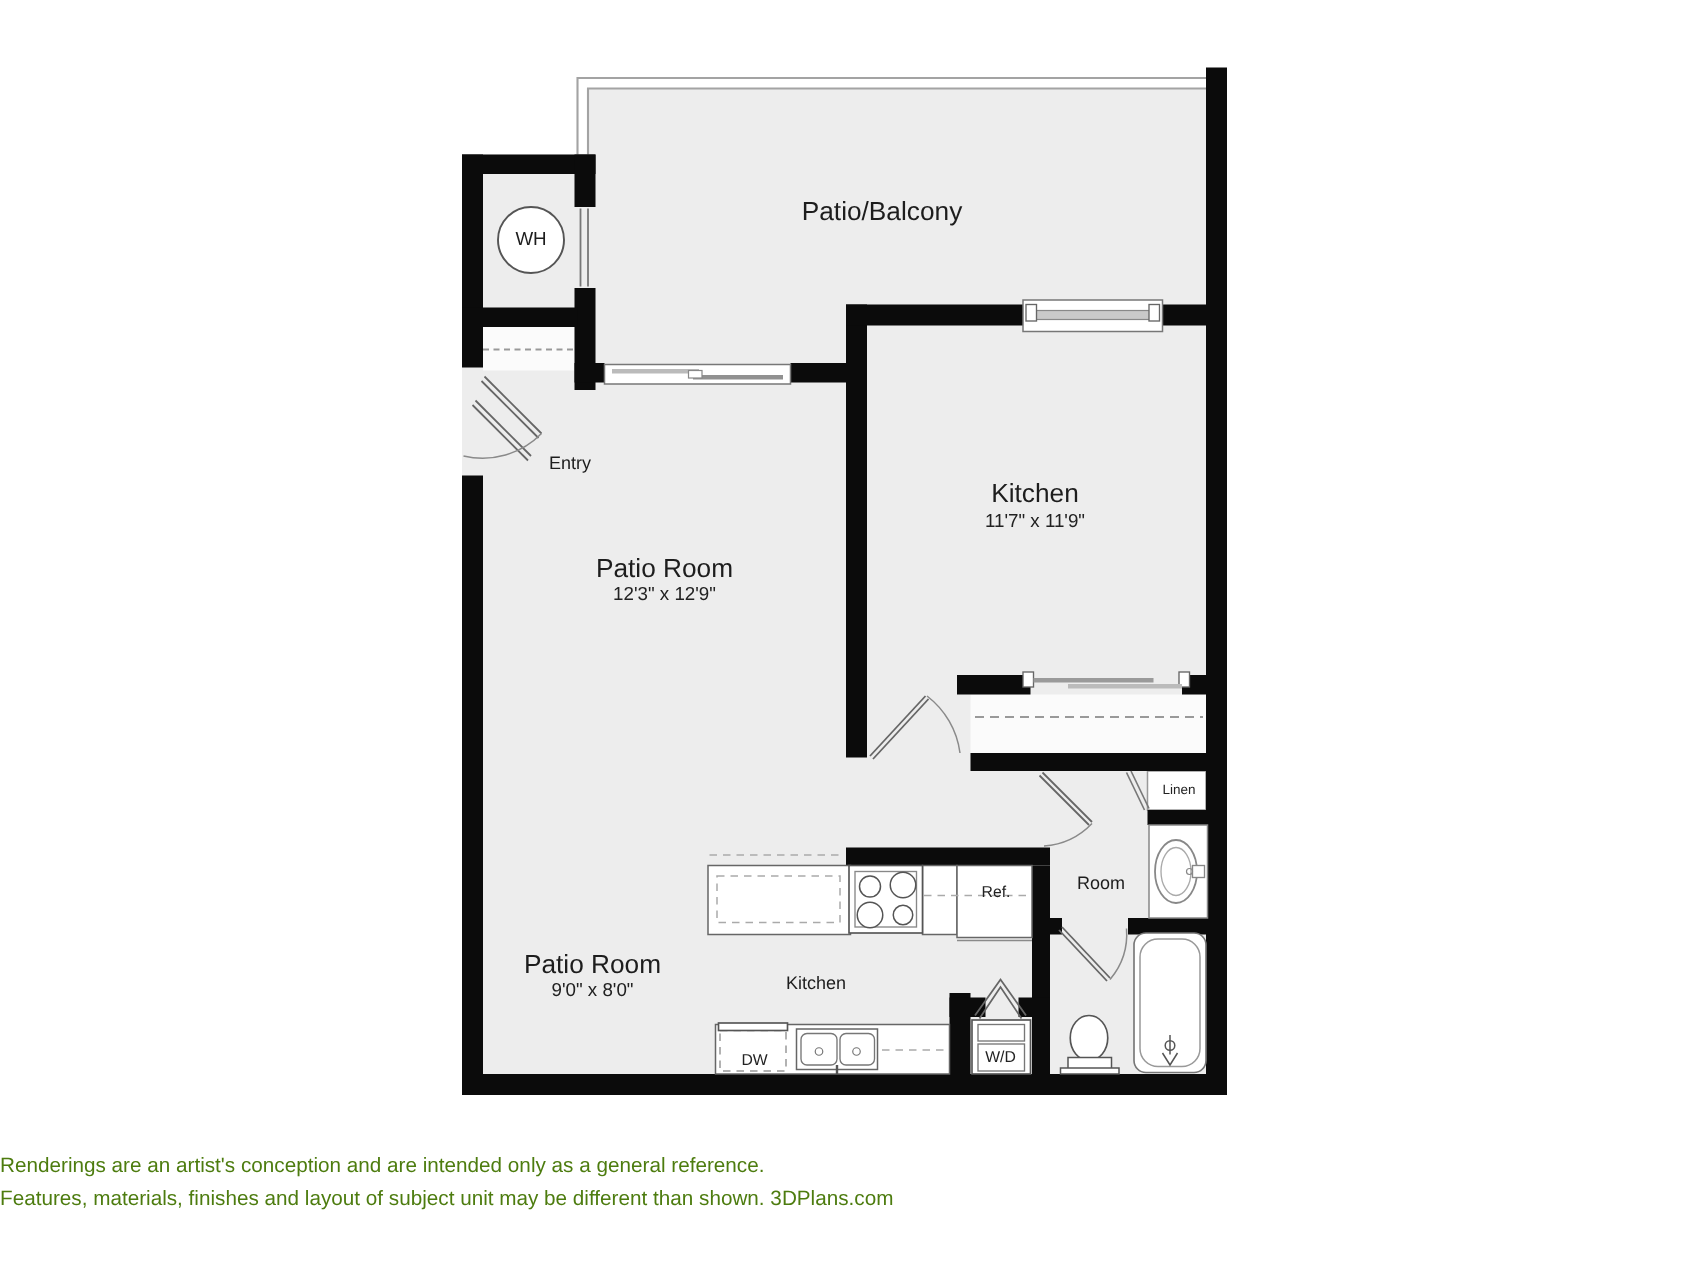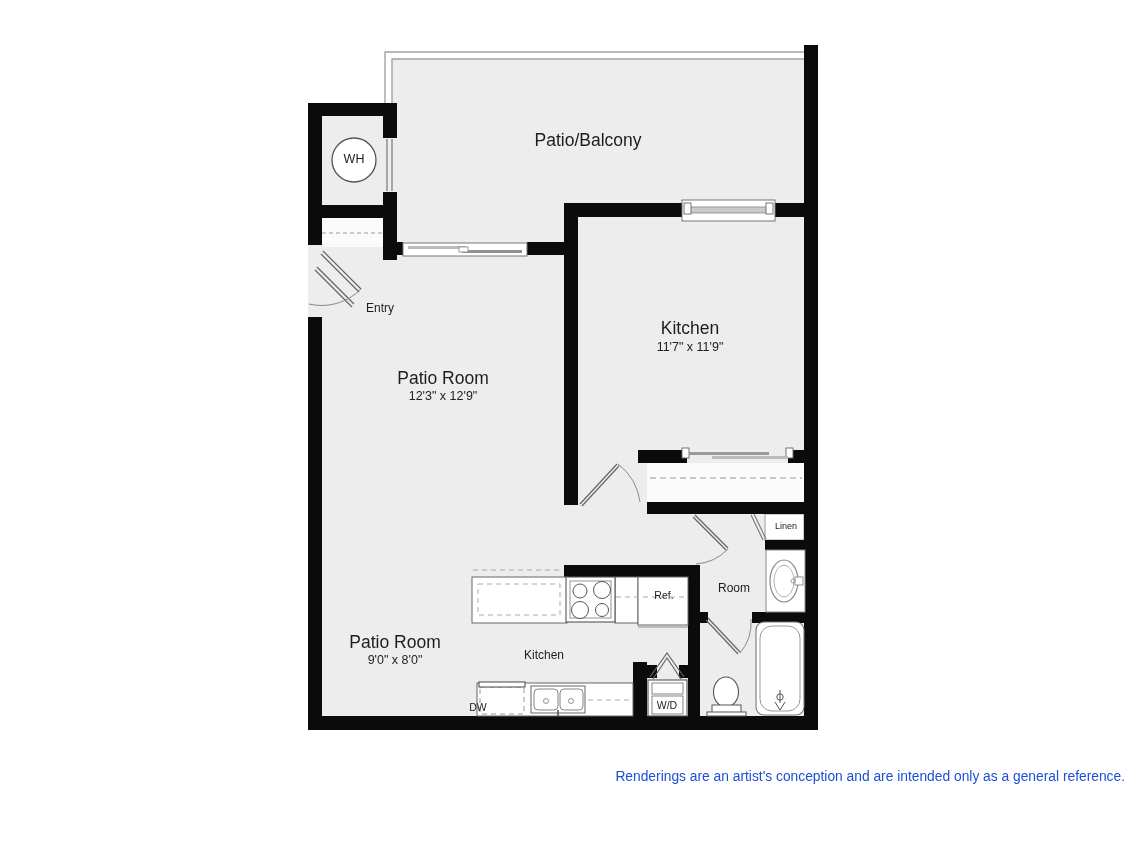--- a/index.html
+++ b/index.html
@@ -12,22 +12,22 @@
     position:absolute;transform:translate(-50%,-50%);
     white-space:nowrap;color:#1d1d1d;line-height:1.1;text-align:right;
   }
   .room-lg{font-size:17.5px;}
   .room-md{font-size:12px;}
   .dims{font-size:12.5px;color:#222;}
   .fix{font-size:10.5px;color:#222;}
   .fix-xs{font-size:9px;color:#222;}
   .wh-t{font-size:12.5px;}
   .disclaimer{
-    position:absolute;left:0;top:766px;width:1125px;text-align:right;
-    color:#1d4ed8;font-size:13.8px;line-height:22px;
+    position:absolute;left:0;top:766px;width:1125px;text-align:left;
+    color:#4d7c0f;font-size:13.8px;line-height:22px;
   }
 </style>
 </head>
 <body>
 
 <div class="canvas">
 
 <svg class="plan-svg" width="1125" height="844" viewBox="0 0 1125 844">
 
   <g>
@@ -214,20 +214,21 @@
 <div class="lbl room-lg" style="left:690px;top:329px">Kitchen</div>
 <div class="lbl dims" style="left:690px;top:348px">11'7" x 11'9"</div>
 <div class="lbl room-lg" style="left:443px;top:379px">Patio Room</div>
 <div class="lbl dims" style="left:443px;top:397px">12'3" x 12'9"</div>
 <div class="lbl room-lg" style="left:395px;top:643px">Patio Room</div>
 <div class="lbl dims" style="left:395px;top:661px">9'0" x 8'0"</div>
 <div class="lbl room-md" style="left:544px;top:656px">Kitchen</div>
 <div class="lbl room-md" style="left:734px;top:589px">Room</div>
 <div class="lbl fix-xs" style="left:786px;top:527px">Linen</div>
 <div class="lbl fix" style="left:664px;top:596px">Ref.</div>
-<div class="lbl fix" style="left:478px;top:708px">DW</div>
+<div class="lbl fix" style="left:503px;top:708px">DW</div>
 <div class="lbl fix" style="left:667px;top:706px">W/D</div>
 
 <div class="disclaimer">
   <div>Renderings are an artist's conception and are intended only as a general reference.</div>
+  <div>Features, materials, finishes and layout of subject unit may be different than shown. 3DPlans.com</div>
 </div>
 
 </div>
 
 </body></html>

